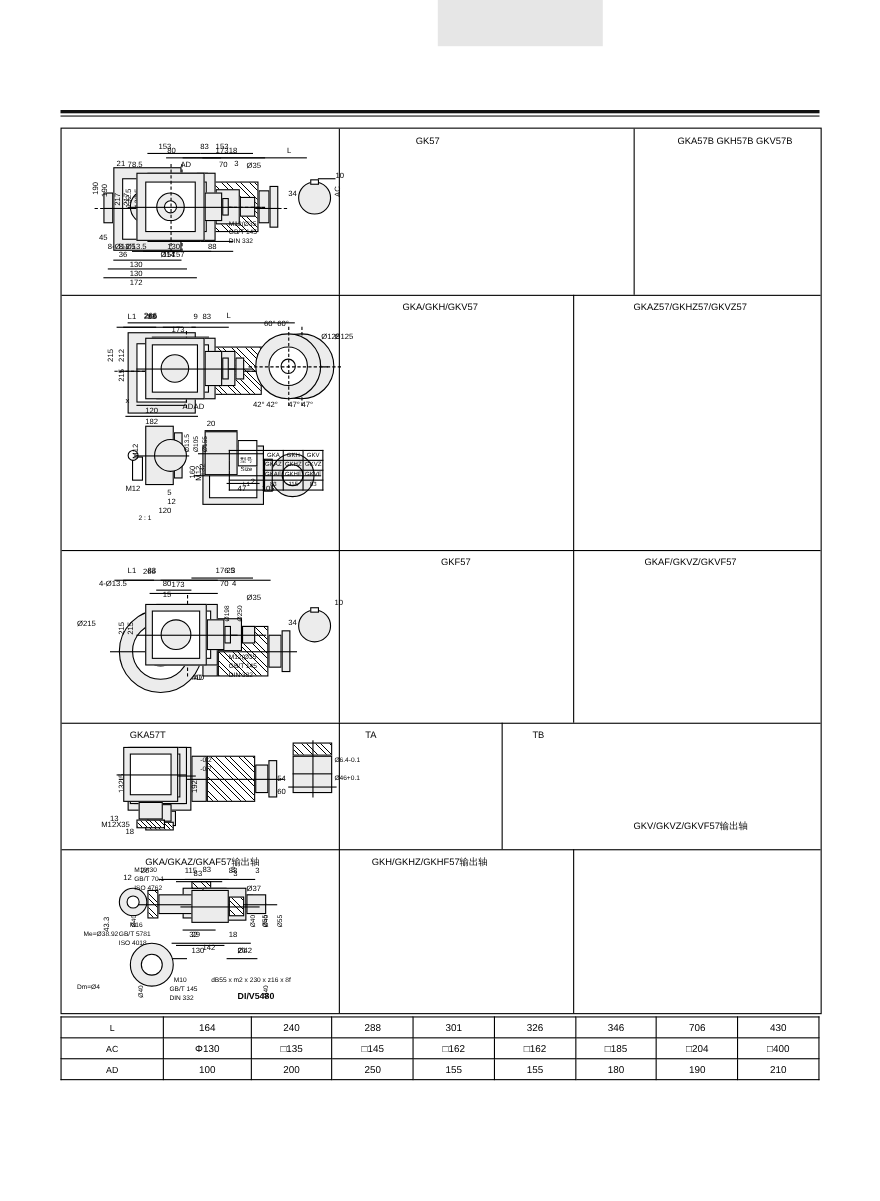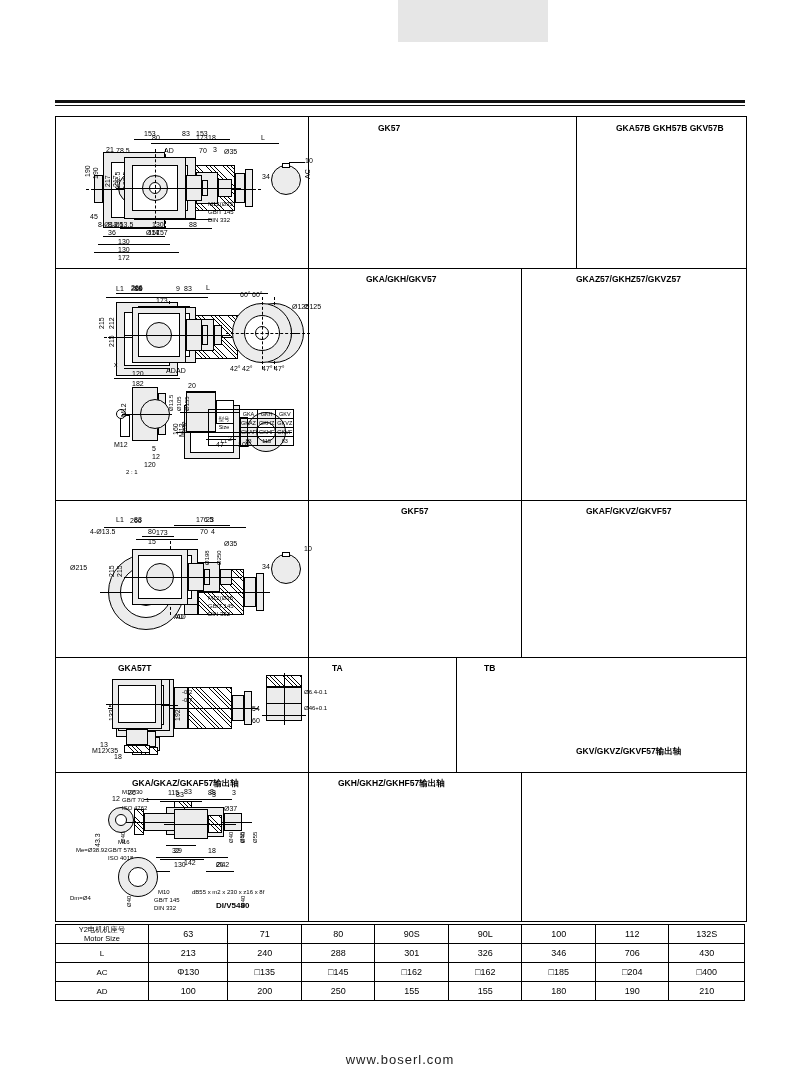--- a/index.html
+++ b/index.html
@@ -14,21 +14,21 @@
   
   .sidetab{position:absolute;left:22px;top:330px;width:33px;height:140px;background:#d9d9d9;}
   .sidetab .lbl{position:absolute;left:8px;top:60px;font-size:12px;font-weight:bold;letter-spacing:1px;}
   .sidetab .tri{position:absolute;left:0;top:140px;width:0;height:0;border-left:33px solid #d9d9d9;border-bottom:26px solid transparent;}
 
   
   .frame{position:absolute;left:55px;top:116px;width:690px;height:804px;border:1px solid #000;}
   .hline{position:absolute;left:0;width:690px;height:1px;background:#000;}
   .vline{position:absolute;width:1px;background:#000;top:0;}
 
-  .cellttl{position:absolute;font-size:8.5px;font-weight:bold;white-space:nowrap;}
+  .cellttl{position:absolute;font-size:8.5px;font-weight:normal;white-space:nowrap;}
   .txt{position:absolute;font-size:7px;white-space:nowrap;}
   .txts{position:absolute;font-size:6px;white-space:nowrap;}
   .vtxt{position:absolute;font-size:7px;white-space:nowrap;transform:rotate(-90deg);transform-origin:left top;}
   .vtxts{position:absolute;font-size:6px;white-space:nowrap;transform:rotate(-90deg);transform-origin:left top;}
 
   
   .bx{position:absolute;border:1px solid #000;box-sizing:border-box;background:#fff;}
   .bxf{position:absolute;border:1px solid #000;box-sizing:border-box;background:#ececec;}
   .bxh{position:absolute;border:1px solid #000;box-sizing:border-box;background:repeating-linear-gradient(45deg,#000 0 0.5px,#fff 0.5px 3px);}
   .cir{position:absolute;border:1px solid #000;border-radius:50%;box-sizing:border-box;background:#fff;}
@@ -520,37 +520,23 @@
       <div class="txts" style="left:98px;top:780px;">GB/T 145</div>
       <div class="txts" style="left:98px;top:788px;">DIN 332</div>
       <div class="txts" style="left:136px;top:772px;">dB55 x m2 x 230 x z16 x 8f</div>
       <div class="txts" style="left:160px;top:784px;font-size:8px;font-weight:bold;">DI/V5480</div>
     </div>
 
   </div>
 
   <table class="tbl">
     <tbody>
-        <tr>
-      <td class="lab2">
-        <span>Y2电机机座号</span><br>
-        <span>Motor Size</span>
-      </td>
-      <td>63</td>
-      <td>71</td>
-      <td>80</td>
-      <td>90S</td>
-      <td>90L</td>
-      <td>100</td>
-      <td>112</td>
-      <td>132S</td>
-    </tr>
     <tr>
       <td class="lab">L</td>
-      <td>213</td>
+      <td>164</td>
       <td>240</td>
       <td>288</td>
       <td>301</td>
       <td>326</td>
       <td>346</td>
       <td>706</td>
       <td>430</td>
     </tr>
     <tr>
       <td class="lab">AC</td>
@@ -570,14 +556,13 @@
       <td>250</td>
       <td>155</td>
       <td>155</td>
       <td>180</td>
       <td>190</td>
       <td>210</td>
     </tr>
   </tbody>
     </table>
 
-  <div class="foot">www.boserl.com</div>
 </div>
 
 </body></html>

